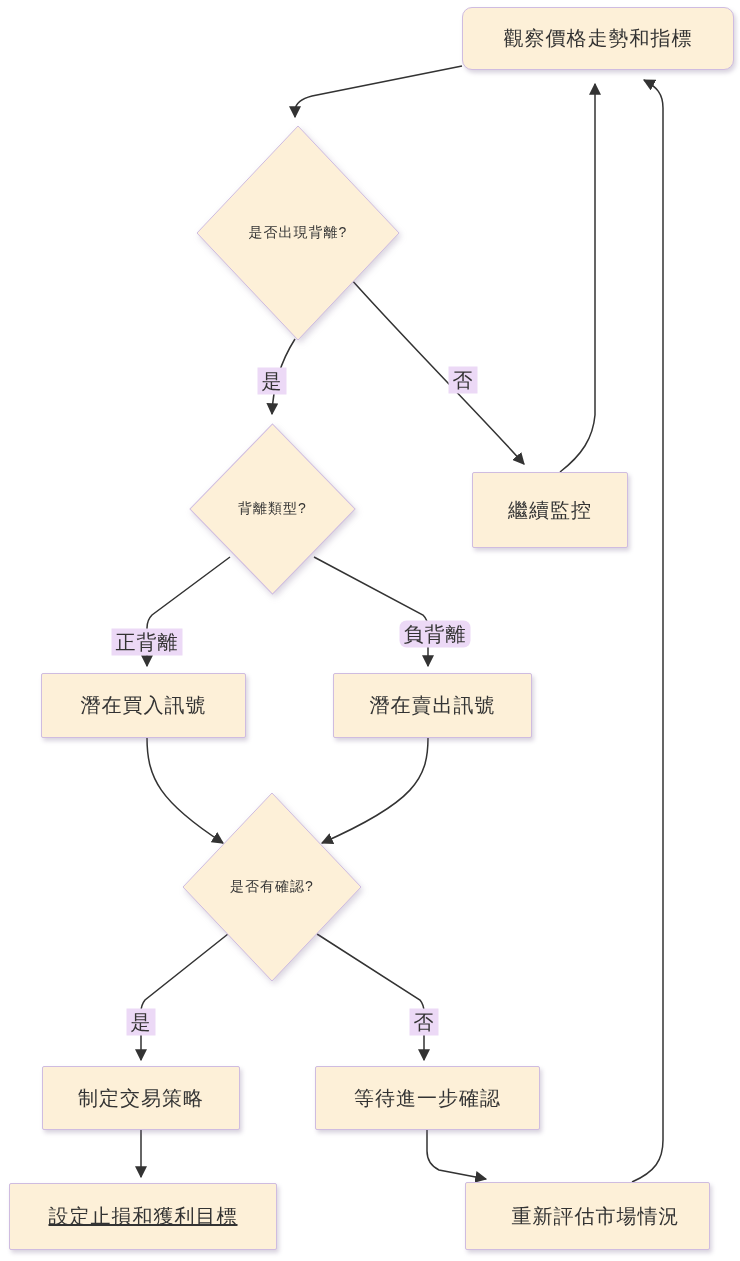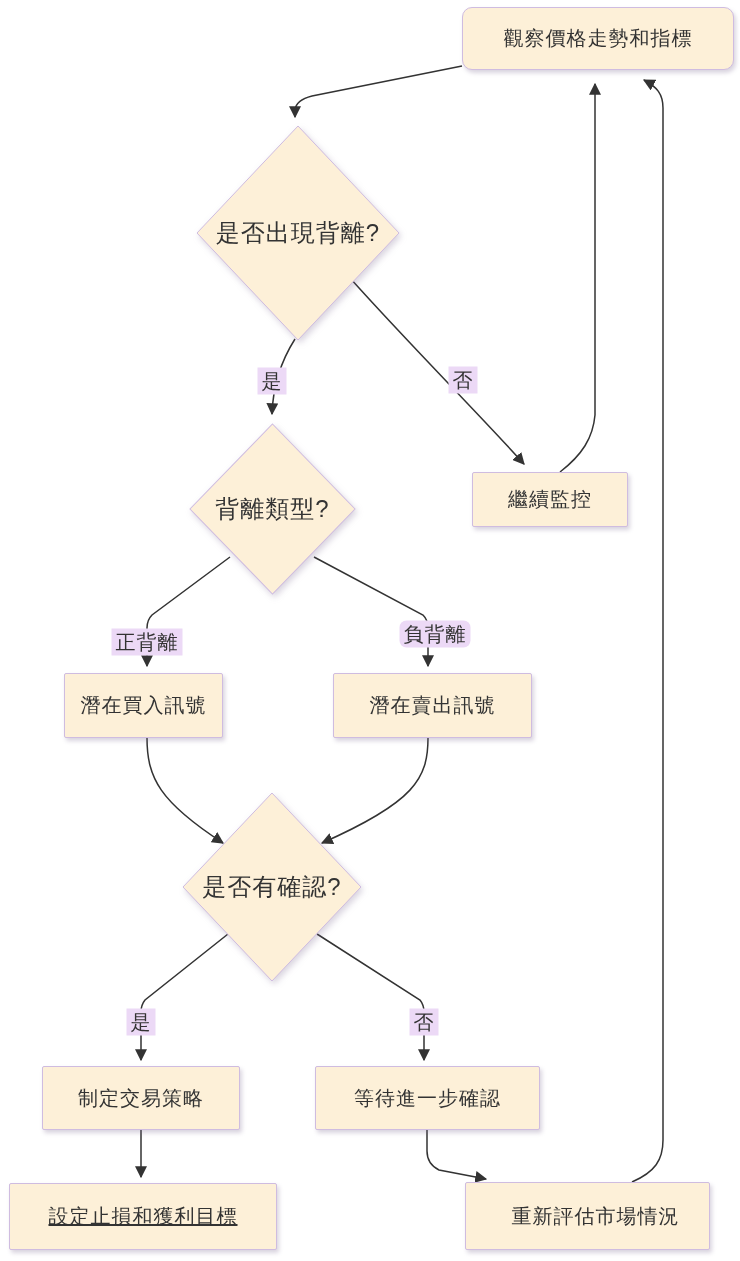--- a/index.html
+++ b/index.html
@@ -49,21 +49,21 @@
     height: 100%;
     overflow: visible;
     filter: drop-shadow(2px 3px 3px rgba(120,100,140,0.28));
   }
   .node-diamond .dtext {
     position: absolute;
     left: 50%;
     top: 50%;
     transform: translate(-50%, -50%);
     color: #333333;
-    font-size: 24px;
+    font-size: 14px;
     letter-spacing: 1px;
     white-space: nowrap;
   }
   .edge-label {
     position: absolute;
     transform: translate(-50%, -50%);
     background: #ecd9f6;
     color: #333333;
     font-size: 20px;
     letter-spacing: 1px;
@@ -98,25 +98,25 @@
       <path d="M 141 1130 L 141 1177" marker-end="url(#arrow)"></path>
       <path d="M 427 1130 L 427 1151 Q 427 1164 439 1170 L 486 1179" marker-end="url(#arrow)"></path>
       <path d="M 632 1182 C 655 1172 663 1160 663 1140 L 663 108 C 663 94 657 87 644 80" marker-end="url(#arrow)"></path>
     </g>
   </svg>
 
   <div class="node-rect" style="left:462px; top:7px; width:272px; height:63px;border-radius:10px;">
     <span>觀察價格走勢和指標</span>
   </div>
 
-  <div class="node-rect" style="left:472px; top:472px; width:156px; height:55px;">
+  <div class="node-rect" style="left:472px; top:472px; width:156px; height:76px;">
     <span>繼續監控</span>
   </div>
 
-  <div class="node-rect" style="left:64px; top:673px; width:159px; height:65px;">
+  <div class="node-rect" style="left:41px; top:673px; width:205px; height:65px;">
     <span>潛在買入訊號</span>
   </div>
 
   <div class="node-rect" style="left:333px; top:673px; width:199px; height:65px;">
     <span>潛在賣出訊號</span>
   </div>
 
   <div class="node-rect" style="left:315px; top:1066px; width:225px; height:64px;">
     <span>等待進一步確認</span>
   </div>

